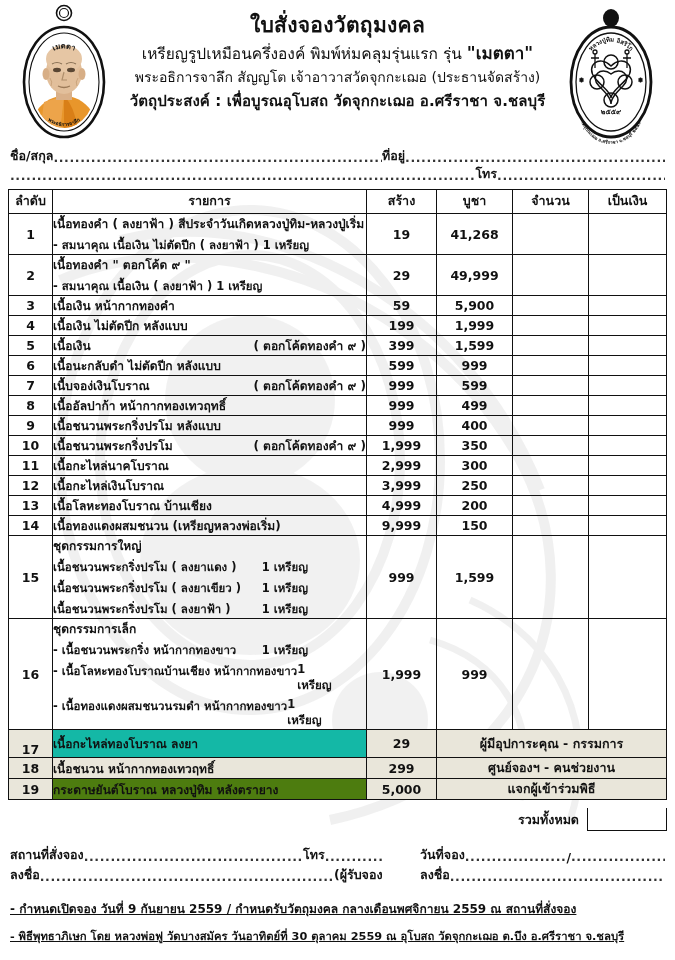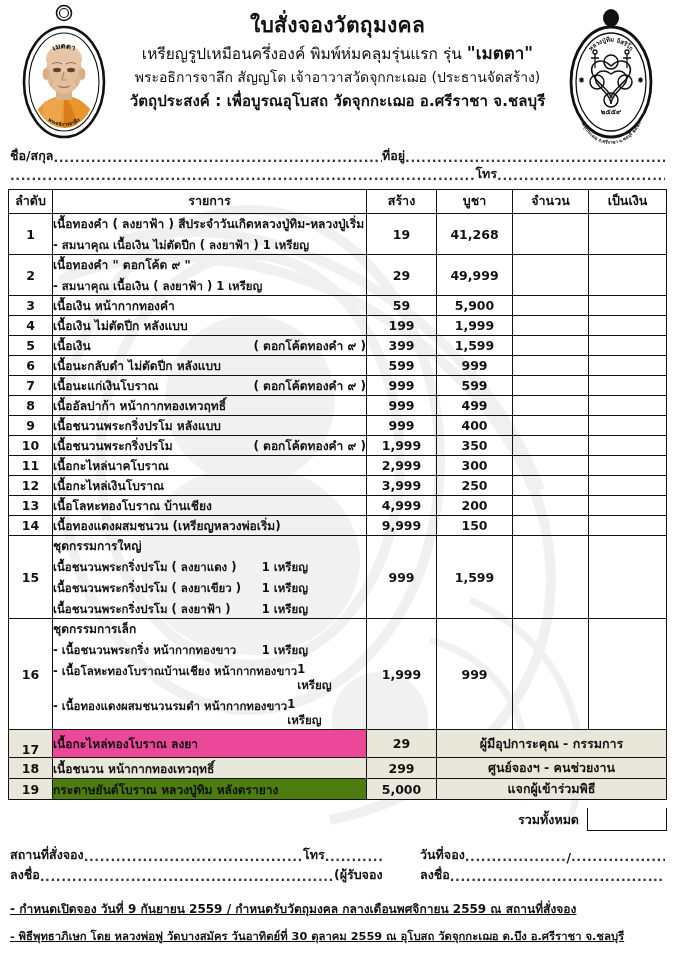--- a/index.html
+++ b/index.html
@@ -474,21 +474,21 @@
           </td>
           <td class="c-num">599</td>
           <td class="c-num">999</td>
           <td class="c-blank"></td>
           <td class="c-blank"></td>
         </tr>
         <tr>
           <td class="c-no">7</td>
           <td class="c-item">
             <div class="item-main">
-              <span>เนื้อนะแก่เงินโบราณ</span>
+              <span>เนื้บจอง่เงินโบราณ</span>
               <span class="item-note">( ตอกโค้ดทองคำ ๙ )</span>
             </div>
           </td>
           <td class="c-num">999</td>
           <td class="c-num">599</td>
           <td class="c-blank"></td>
           <td class="c-blank"></td>
         </tr>
         <tr>
           <td class="c-no">8</td>
@@ -618,21 +618,21 @@
               <span class="sl-qty">1 เหรียญ</span>
             </div>
           </td>
           <td class="c-num">1,999</td>
           <td class="c-num">999</td>
           <td class="c-blank"></td>
           <td class="c-blank"></td>
         </tr>
         <tr>
           <td class="c-no" style="vertical-align:middle;padding-top:12px;background:#E9E6DA">17</td>
-          <td class="c-item" style="background:#ec4899">
+          <td class="c-item" style="background:#14b8a6">
             <div class="item-main">
               <span>เนื้อกะไหล่ทองโบราณ ลงยา</span>
             </div>
           </td>
           <td class="c-num mid" style="background:#E9E6DA">29</td>
           <td class="c-merged" colspan="3" style="background:#E9E6DA">ผู้มีอุปการะคุณ - กรรมการ</td>
         </tr>
         <tr>
           <td class="c-no" style="vertical-align:middle;padding-top:0;background:#E9E6DA">18</td>
           <td class="c-item" style="background:#E9E6DA">

